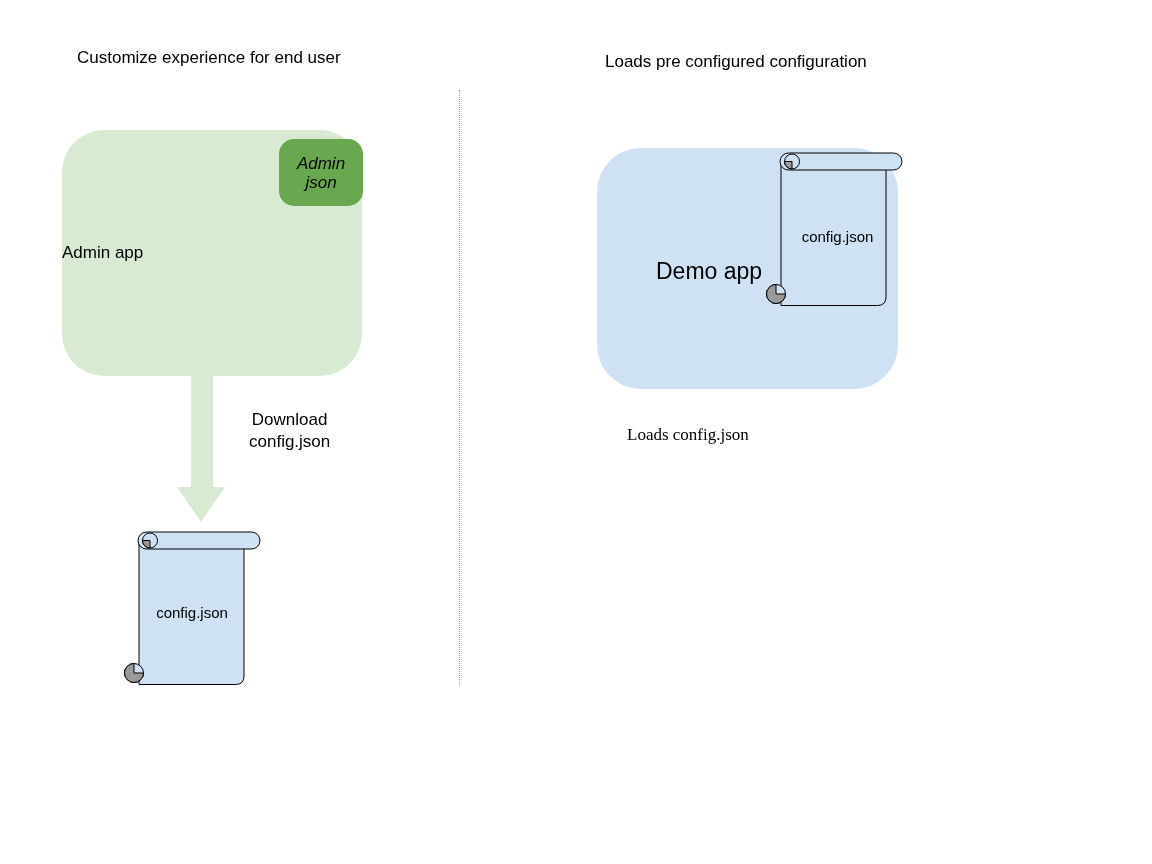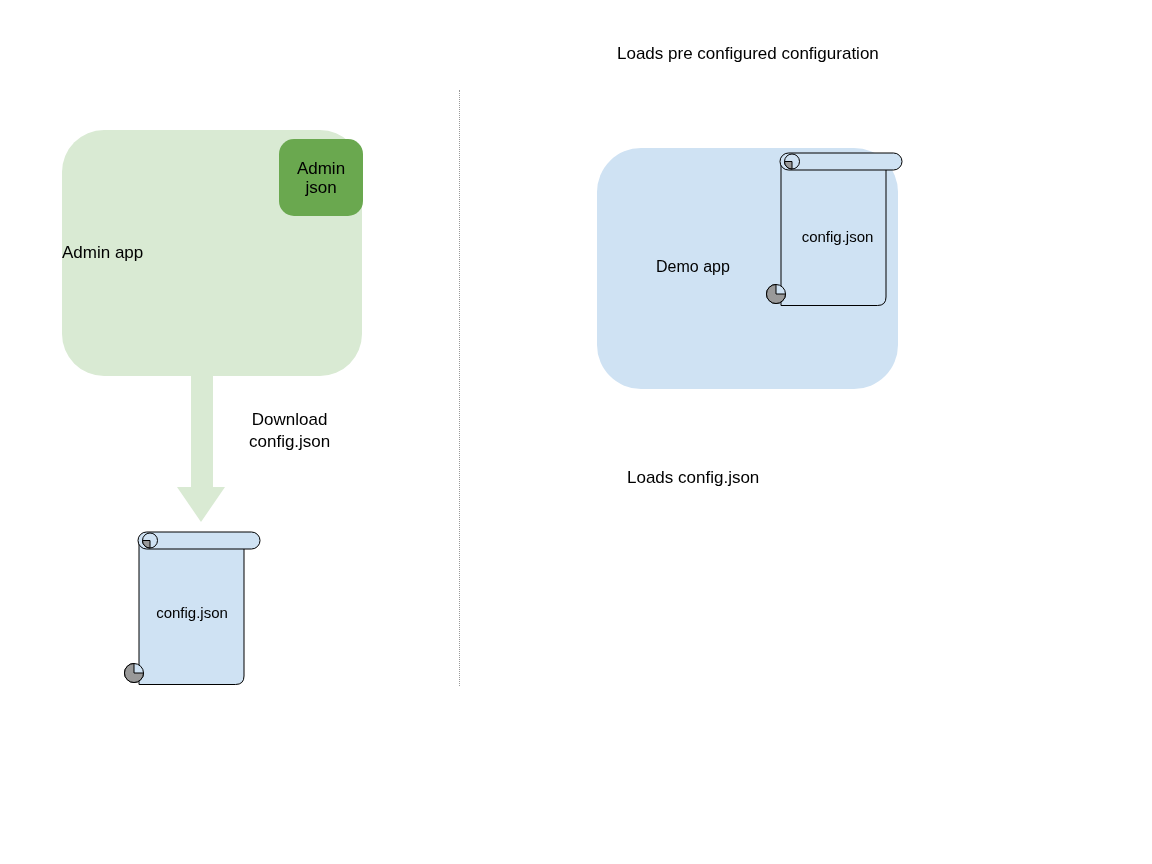--- a/index.html
+++ b/index.html
@@ -14,57 +14,58 @@
     left:459px; top:90px; height:596px; width:0;
     border-left:1px dotted var(--c-divider-gray);
   }
 
   .admin-box {
     left:62px; top:130px; width:300px; height:246px;
     background:var(--c-light-green); border-radius:42px;
     display:flex; align-items:center; 
   }
   .admin-panel {
-    left:279px; top:139px; width:84px; height:77px;
+    left:279px; top:139px; width:84px; height:67px;
     background:var(--c-dark-green); border-radius:15px;
     display:flex; align-items:center; justify-content:center;
-    text-align:center; font-size:17px; line-height:19px;
+    text-align:center; font-size:17px; line-height:19px;font-style:italic;
   }
   .app-label { font-size:17px; white-space:nowrap; }
 
   .arrow-wrap { left:177px; top:376px; width:48px; height:147px; }
   .arrow-fill { fill:var(--c-light-green); }
 
   .caption { font-size:17px; line-height:22px; white-space:nowrap;text-align:center; }
   .caption-download { left:249px; top:409px; }
-  .caption-loads { left:627px; top:467px; }
+  .caption-loads { left:627px; top:424px;font-family:Liberation Serif, serif; }
 
   .demo-box {
     left:597px; top:148px; width:301px; height:241px;
     background:var(--c-light-blue); border-radius:44px;
   }
-  .demo-label { left:656px; top:258px; font-size:16px; white-space:nowrap; }
+  .demo-label { left:656px; top:258px; font-size:23px; white-space:nowrap; }
 
   .scroll-left  { left:123px; top:529px; width:138px; height:158px; }
   .scroll-right { left:765px; top:150px; width:138px; height:158px; }
   .scroll-fill { fill:var(--c-light-blue); stroke:var(--c-outline); stroke-width:1; }
   .curl-fill   { fill:var(--c-curl-gray);  stroke:var(--c-outline); stroke-width:1; }
 
   .file-label {
     font-size:15px; text-align:center; white-space:nowrap;
   }
   .file-label-left  { left:140px; top:604px; width:104px; }
   .file-label-right { left:785px; top:228px; width:105px; }
 </style>
 </head>
 <body>
 
 <div class="canvas">
 
-  <div class="abs heading" style="left:605px; top:44px;margin-left:12px;">Loads pre configured configuration</div>
+  <div class="abs heading" style="left:77px; top:48px;">Customize experience for end user</div>
+  <div class="abs heading" style="left:605px; top:52px;">Loads pre configured configuration</div>
 
   <div class="abs divider"></div>
 
   <div class="abs admin-box">
     <div class="app-label">Admin app</div>
   </div>
 
   <div class="abs admin-panel">
     <div>
       <div>Admin</div>

